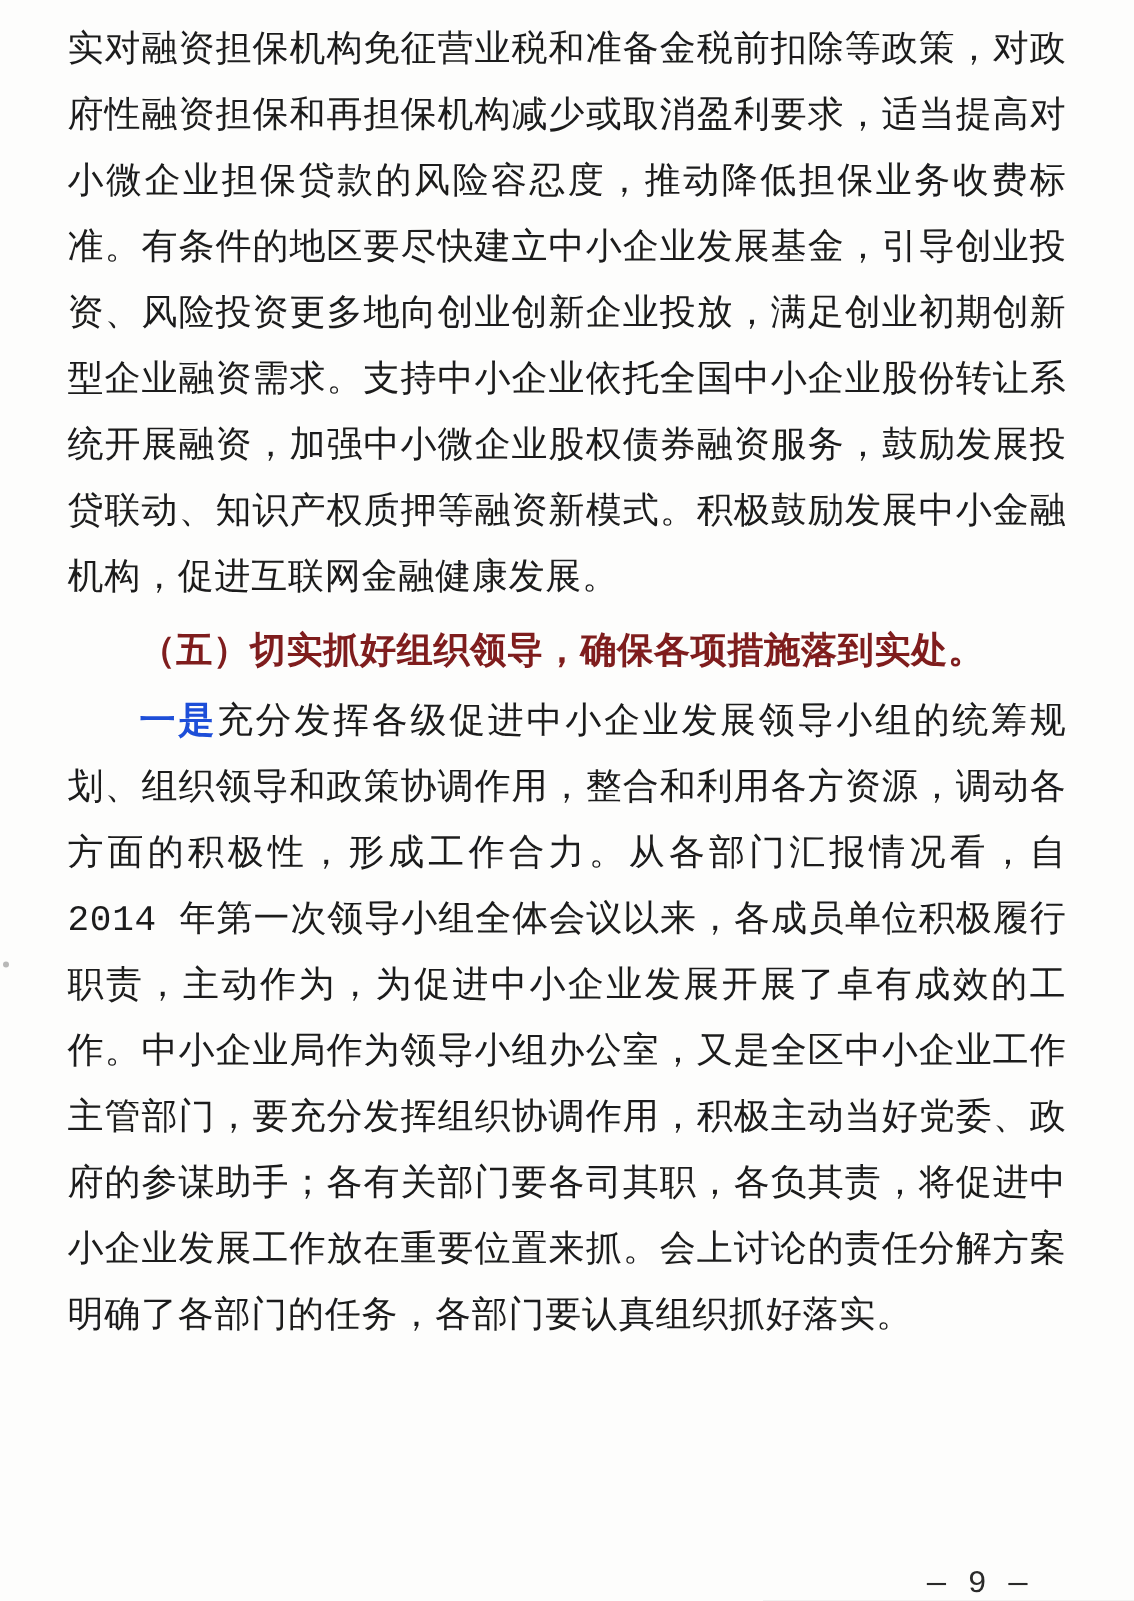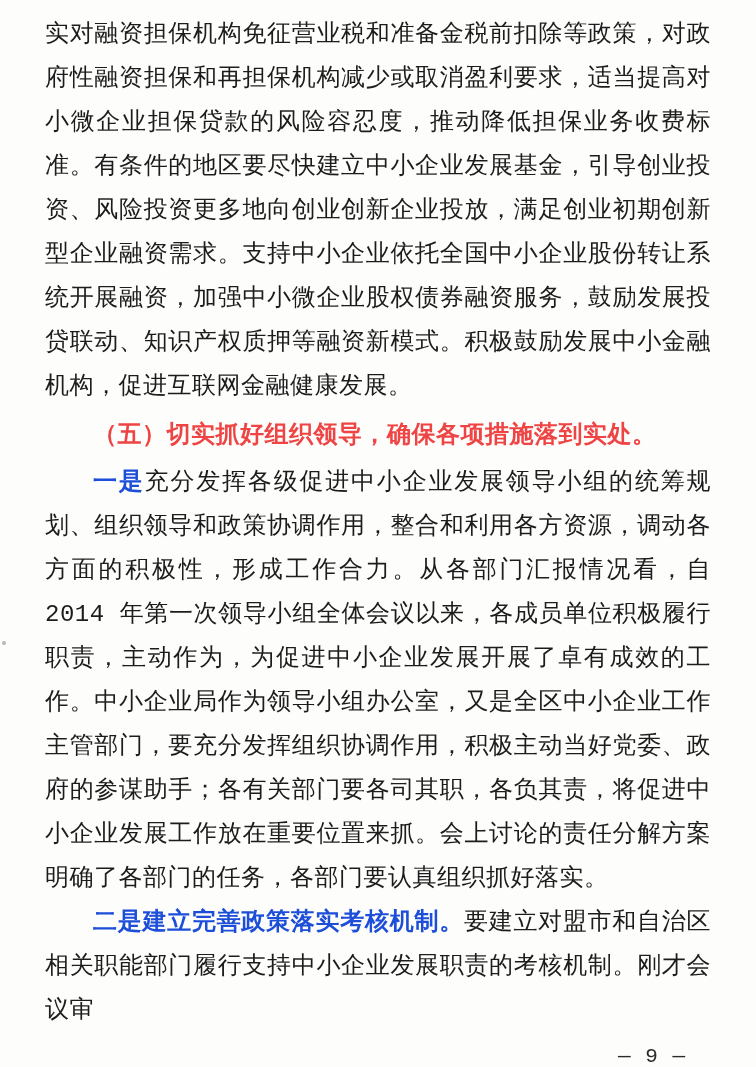--- a/index.html
+++ b/index.html
@@ -28,21 +28,21 @@
     letter-spacing: 0.5px;
   }
   .para {
     margin: 0;
   }
   .para.heading {
     text-indent: 2em;
     font-weight: 700;
     margin-top: 5px;
     margin-bottom: 3px;
-    color: #ef4444;
+    color: #7f1d1d;
   }
   .para.indent {
     text-indent: 2em;
   }
   .bold-lead {
     font-weight: 700;
     color: #1d4ed8;
   }
   .footer {
     position: absolute;
@@ -71,21 +71,20 @@
 <div class="page">
 
   <div class="content">
 
     <p class="para">实对融资担保机构免征营业税和准备金税前扣除等政策，对政府性融资担保和再担保机构减少或取消盈利要求，适当提高对小微企业担保贷款的风险容忍度，推动降低担保业务收费标准。有条件的地区要尽快建立中小企业发展基金，引导创业投资、风险投资更多地向创业创新企业投放，满足创业初期创新型企业融资需求。支持中小企业依托全国中小企业股份转让系统开展融资，加强中小微企业股权债券融资服务，鼓励发展投贷联动、知识产权质押等融资新模式。积极鼓励发展中小金融机构，促进互联网金融健康发展。</p>
 
     <p class="para heading">（五）切实抓好组织领导，确保各项措施落到实处。</p>
 
     <p class="para indent"><span class="bold-lead">一是</span><span>充分发挥各级促进中小企业发展领导小组的统筹规划、组织领导和政策协调作用，整合和利用各方资源，调动各方面的积极性，形成工作合力。从各部门汇报情况看，自 2014 年第一次领导小组全体会议以来，各成员单位积极履行职责，主动作为，为促进中小企业发展开展了卓有成效的工作。中小企业局作为领导小组办公室，又是全区中小企业工作主管部门，要充分发挥组织协调作用，积极主动当好党委、政府的参谋助手；各有关部门要各司其职，各负其责，将促进中小企业发展工作放在重要位置来抓。会上讨论的责任分解方案明确了各部门的任务，各部门要认真组织抓好落实。</span></p>
 
-    <p class="para indent"><span class="bold-lead">二是建立完善政策落实考核机制。</span><span>要建立对盟市和自治区相关职能部门履行支持中小企业发展职责的考核机制。刚才会议审</span></p>
 
   </div>
 
   <div class="footer">
     <span class="page-number">— 9 —</span>
   </div>
 
   <div class="speck"></div>
 
 </div>

